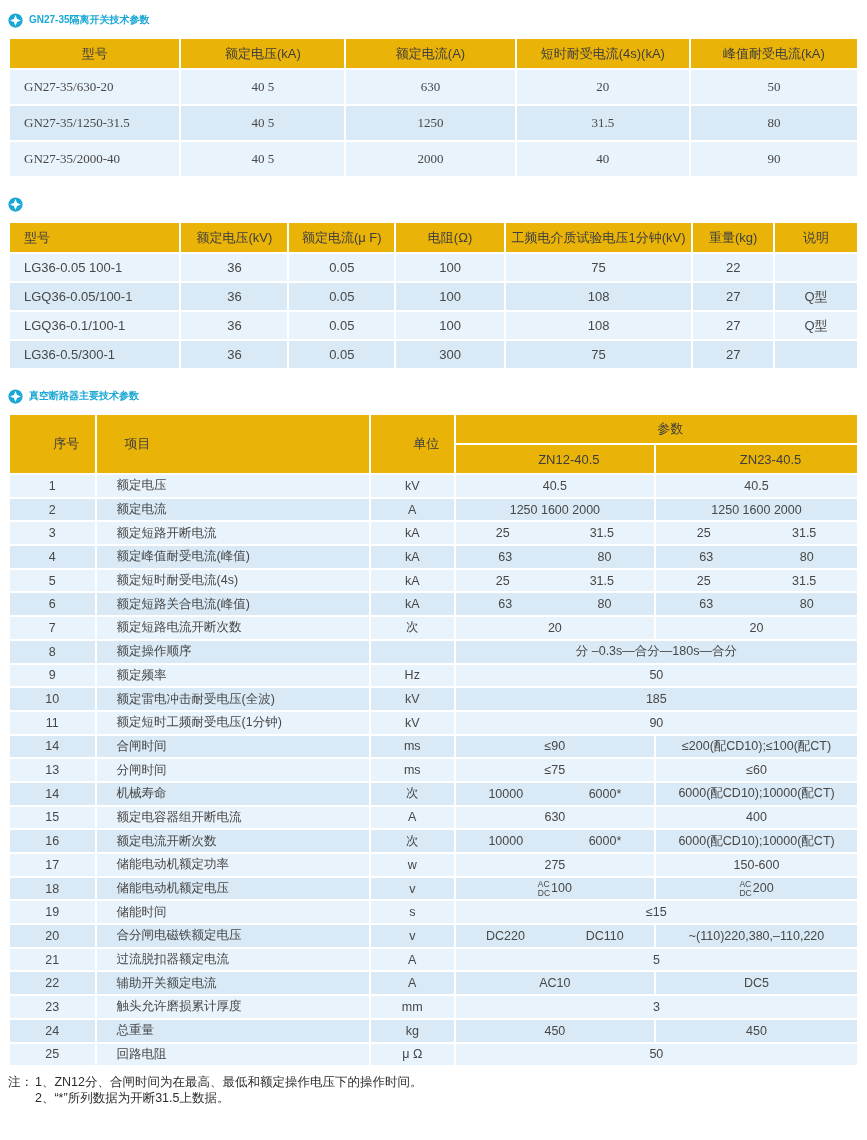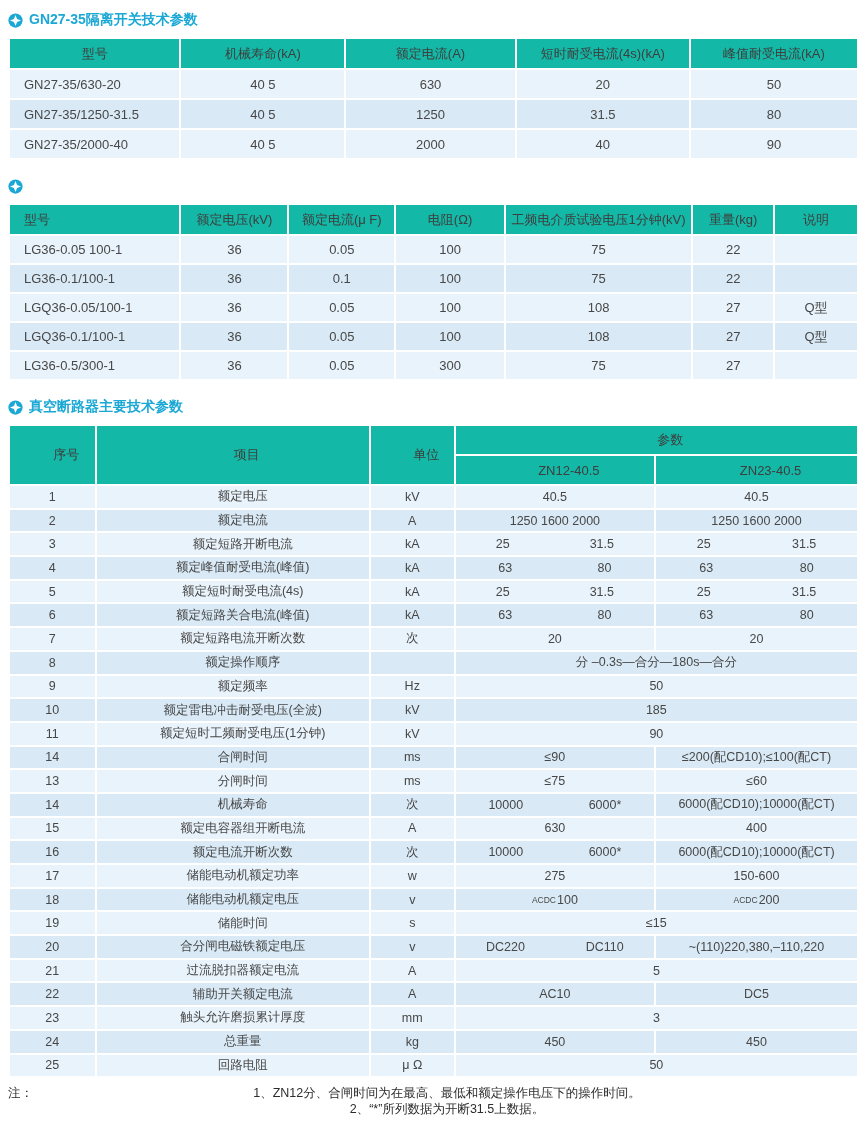--- a/index.html
+++ b/index.html
@@ -8,66 +8,66 @@
     width:867px; height:1140px;
     background:#ffffff;
     font-family:"Liberation Sans", sans-serif;
     color:#454545;
     overflow:hidden;
   }
   .page { padding:6px 8px 0 8px; }
 
   .sec-title {
     display:flex; align-items:center; gap:6px;
-    color:#1ba8d5; font-size:14px; font-weight:bold;
+    color:#1ba8d5; font-size:10px; font-weight:bold;
     margin:4px 0 7px 0; height:20px;
   }
   .star-badge { width:15px; height:15px; flex:0 0 15px; }
 
   table { border-collapse:collapse; table-layout:fixed; width:851px; }
   th, td {
     border:2px solid #ffffff;
     font-size:13px; font-weight:normal;
     text-align:center; vertical-align:middle;
     padding:0; color:#474747;
     overflow:hidden; white-space:nowrap;
   }
-  thead th { background:#14b8a6; color:#3e3e3e;margin-top:48px; }
+  thead th { background:#eab308; color:#3e3e3e;margin-top:48px; }
 
   
   .t1 thead th { height:31px; }
-  .t1 tbody td { height:30px; }
+  .t1 tbody td { height:36px;font-family:Liberation Serif, serif; }
   
   .t2 thead th { height:31px; }
   .t2 tbody td { height:29px;margin-top:8px; }
   
   .t3 thead th { height:30px;padding-left:28px; }
   .t3 tbody td { height:23.7px; font-size:12.5px; }
 
   tbody tr:nth-child(odd) td  { background:#e9f3fb; }
   tbody tr:nth-child(even) td { background:#d9eaf6; }
 
   .la { text-align:left; padding-left:14px; }
-  .la2 { text-align:center; padding-left:20px; }
+  .la2 { text-align:left; padding-left:20px; }
 
   .pair { display:flex; align-items:center; justify-content:space-around; width:100%; }
   .pair span { display:inline-block; }
 
   .acdc {
-    display:inline-flex; flex-direction:row;
+    display:inline-flex; flex-direction:column;
     font-size:8.5px; line-height:1.05; vertical-align:middle;
     margin-right:1px; text-align:left;
   }
 
   .notes {
     position:relative; margin-top:7px; padding-left:27px;
     font-size:12.5px; color:#2c2c2c; line-height:16px;
   }
   .notes .prefix { position:absolute; left:0; top:0; }
-  .notes .line { white-space:nowrap;text-align:center; }
+  .notes .line { white-space:nowrap; }
   .gap-after-table { height:12px; }
 </style>
 </head>
 <body>
 
 <div class="page">
 
   <div class="sec-title">
     <svg class="star-badge" viewBox="0 0 20 20">
       <circle cx="10" cy="10" r="9.5" fill="#1ba8d5"></circle>
@@ -80,21 +80,21 @@
     <colgroup>
       <col style="width:20.2%">
         <col style="width:19.4%">
         <col style="width:20.1%">
         <col style="width:20.5%">
         <col style="width:19.8%">
     </colgroup>
     <thead>
         <tr id="t1-head">
           <th>型号</th>
-          <th>机械寿命(kA)</th>
+          <th>额定电压(kA)</th>
           <th>额定电流(A)</th>
           <th>短时耐受电流(4s)(kA)</th>
           <th>峰值耐受电流(kA)</th>
         </tr>
       </thead>
     <tbody id="t1-body">
         <tr>
           <td class="la">GN27-35/630-20</td>
           <td>40 5</td>
           <td>630</td>
@@ -146,29 +146,20 @@
           <th>工频电介质试验电压1分钟(kV)</th>
           <th>重量(kg)</th>
           <th>说明</th>
         </tr>
       </thead>
     <tbody id="t2-body">
         <tr>
           <td class="la">LG36-0.05 100-1</td>
           <td>36</td>
           <td>0.05</td>
-          <td>100</td>
-          <td>75</td>
-          <td>22</td>
-          <td></td>
-        </tr>
-        <tr>
-          <td class="la">LG36-0.1/100-1</td>
-          <td>36</td>
-          <td>0.1</td>
           <td>100</td>
           <td>75</td>
           <td>22</td>
           <td></td>
         </tr>
         <tr>
           <td class="la">LGQ36-0.05/100-1</td>
           <td>36</td>
           <td>0.05</td>
           <td>100</td>

